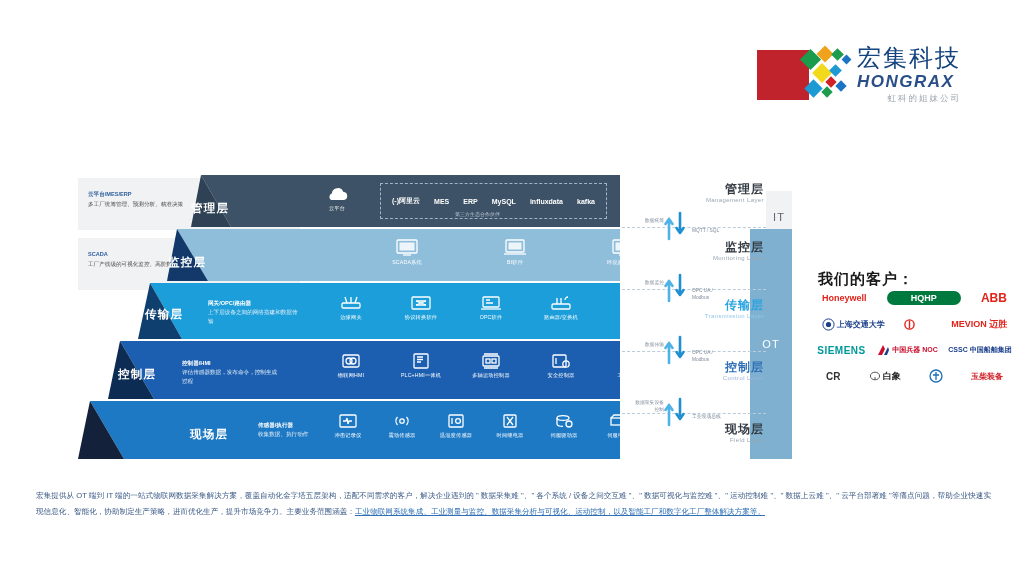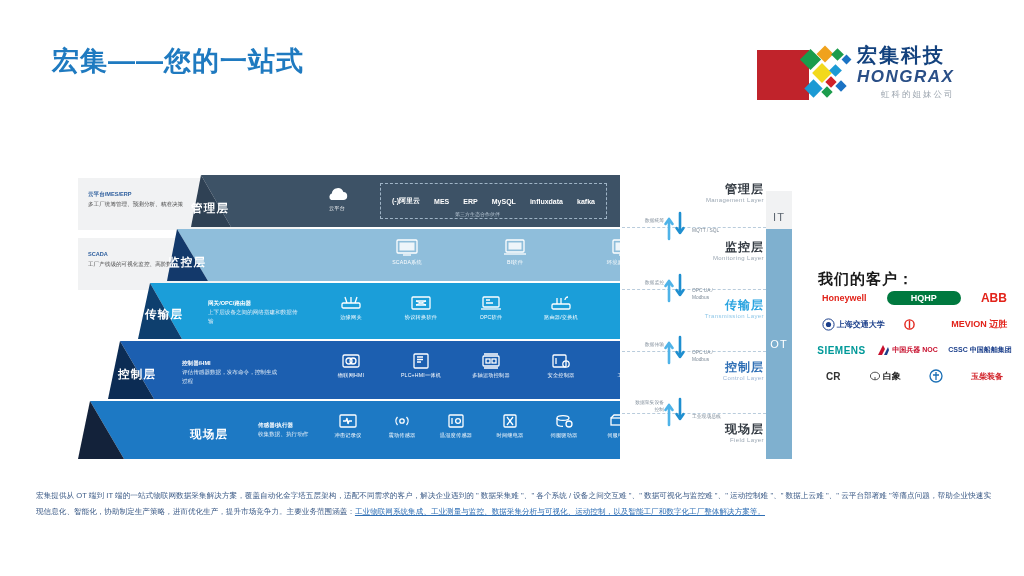--- a/index.html
+++ b/index.html
@@ -13,21 +13,21 @@
   
   .title-block{position:absolute;left:52px;top:44px;}
   .title-l1{font-size:27px;font-weight:bold;color:#1f7ac0;line-height:1.28;letter-spacing:1px;}
   .title-l2{font-size:27px;font-weight:bold;color:#1a1a1a;line-height:1.28;letter-spacing:1px;}
 
   .logo-wrap{position:absolute;left:757px;top:46px;width:242px;height:66px;}
   .logo-mark{position:absolute;left:0;top:0;width:92px;height:58px;}
   .logo-red{position:absolute;left:0;top:4px;width:52px;height:50px;background:#c0232b;}
   .dia{position:absolute;transform:rotate(45deg);}
   .logo-text{position:absolute;left:100px;top:-2px;}
-  .logo-cn{font-size:20px;font-weight:bold;color:#13427e;letter-spacing:2px;line-height:1.15;}
+  .logo-cn{font-size:24px;font-weight:normal;color:#13427e;letter-spacing:2px;line-height:1.15;}
   .logo-en{font-size:17px;font-weight:bold;font-style:italic;color:#2a4f87;letter-spacing:1.5px;line-height:1.15;}
   .logo-sub{font-size:8.5px;color:#9aa3ad;letter-spacing:2px;text-align:right;margin-top:2px;}
 
   
   .side-band{position:absolute;background:#f1f2f3;}
   .side-txt{position:absolute;}
   .side-t{font-size:5.6px;font-weight:bold;color:#2e5f9e;line-height:1.5;}
   .side-d{font-size:5.6px;color:#4a4a4a;line-height:1.65;margin-top:2px;}
 
   
@@ -50,41 +50,40 @@
 
   
   .rcol{position:absolute;left:622px;top:175px;width:170px;height:296px;}
   .rrow{position:absolute;right:28px;text-align:right;}
   .r-cn{font-size:12px;font-weight:bold;letter-spacing:1px;line-height:1.15;}
   .r-en{font-size:6px;color:#9aa6b2;letter-spacing:.4px;}
   .divider{position:absolute;left:0;right:26px;border-top:1px dashed #b9ccdc;}
   .arrowgrp{position:absolute;}
   .atxt{position:absolute;font-size:4.8px;color:#7e8b98;line-height:1.5;}
   .itband{position:absolute;right:0;width:26px;background:#f1f2f3;display:flex;align-items:center;justify-content:center;}
-  .otband{position:absolute;right:0;width:26px;background:#7fb0cf;display:flex;align-items:center;justify-content:center;}
+  .otband{position:absolute;right:0;width:42px;background:#7fb0cf;display:flex;align-items:center;justify-content:center;}
   .bandtxt{font-size:11px;color:#5c6670;letter-spacing:1px;}
   .bandtxt.ot{color:#ffffff;}
 
   
   .cust-title{position:absolute;left:818px;top:270px;font-size:15px;font-weight:bold;color:#1a1a1a;letter-spacing:1px;}
   .cust-grid{position:absolute;left:812px;top:285px;width:205px;}
   .crow{display:flex;align-items:center;justify-content:space-around;height:26px;}
   .clogo{font-size:9px;font-weight:bold;display:flex;align-items:center;gap:2px;white-space:nowrap;}
 
   
   .footer{position:absolute;left:36px;top:488px;width:955px;font-size:7.6px;color:#3b5a86;line-height:2.05;text-align:justify;}
   .footer .lnk{color:#2f6fb5;text-decoration:underline;}
 </style>
 </head>
 <body>
 
 <div class="page">
 
   <div class="title-block">
-    <div class="title-l1">宏集——您的一站式</div>
   </div>
 
   <div class="logo-wrap">
     <div class="logo-mark">
       <div class="logo-red"></div>
       <div class="dia" style="left:46px;top:6px;width:15px;height:15px;background:#1a9c4c;"></div>
       <div class="dia" style="left:62px;top:2px;width:12px;height:12px;background:#f0a21c;"></div>
       <div class="dia" style="left:76px;top:4px;width:9px;height:9px;background:#1c9c4c;"></div>
       <div class="dia" style="left:86px;top:10px;width:7px;height:7px;background:#1b73c4;"></div>
       <div class="dia" style="left:58px;top:20px;width:14px;height:14px;background:#f2d91c;"></div>

